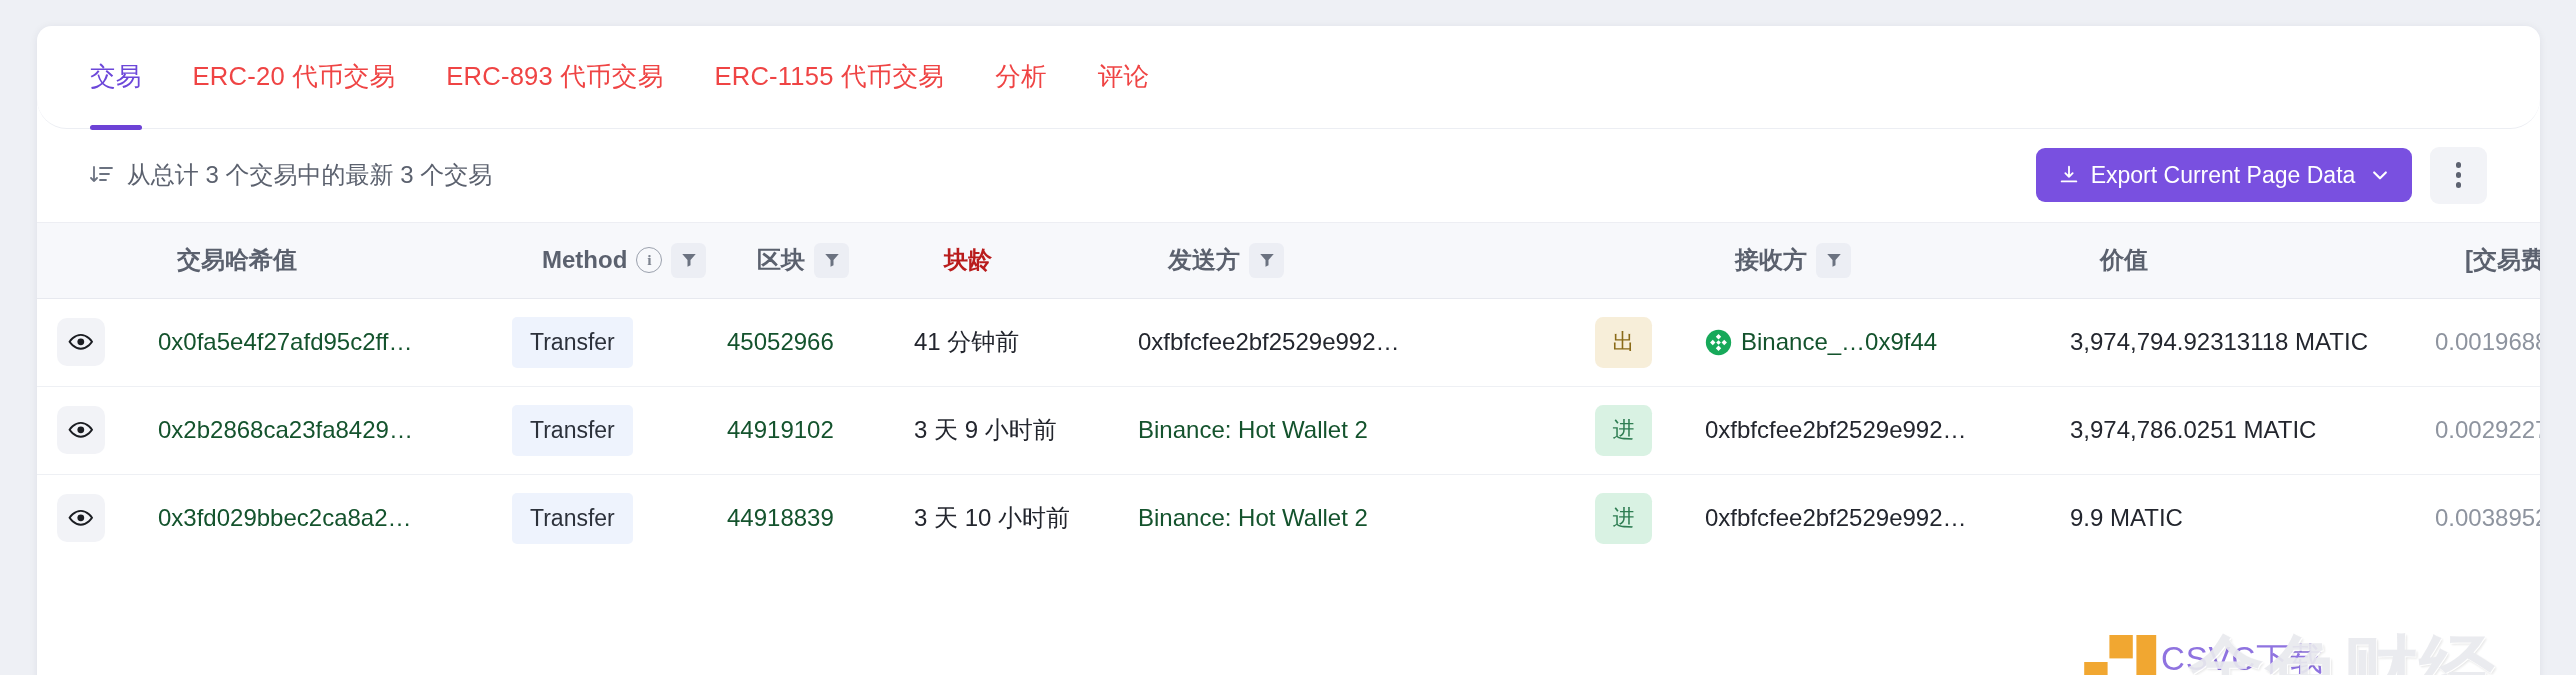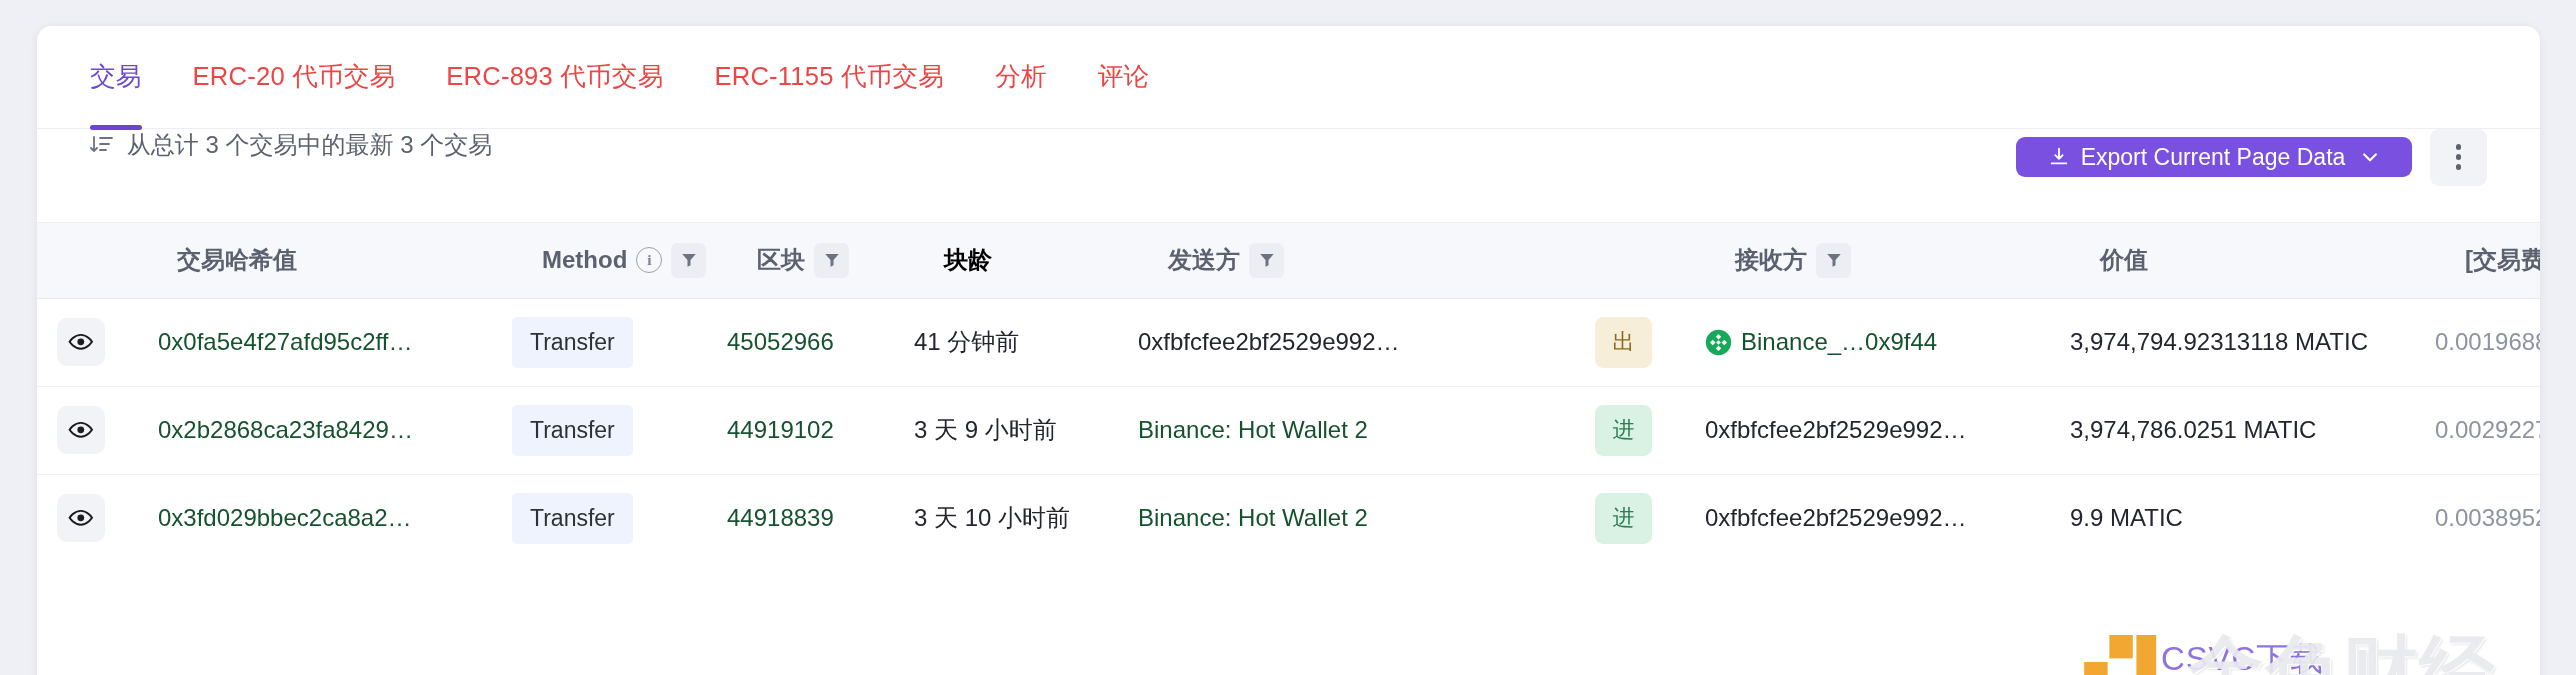--- a/index.html
+++ b/index.html
@@ -31,20 +31,21 @@
   
   .tabbar {
     position: relative;
     height: 103px;
     border-bottom: 1.8px solid #eceef3;
     padding-left: 53px;
     display: flex;
     align-items: center;
     gap: 0;
     box-sizing: border-box;
+    border-radius: 30px;
   }
   .tab {
     position: relative;
     font-size: 25.6px;
     color: #ef4444;
     padding: 0 0 0 0;
     margin-right: 51px;
     height: 103px;
     display: flex;
     align-items: center;
@@ -66,21 +67,21 @@
     background: #6d42d6;
     border-radius: 2.7px;
   }
 
   
   .toolbar {
     position: relative;
     height: 93px;
     padding: 0 53px 0 53px;
     display: flex;
-    align-items: flex-start;
+    align-items: center;
     justify-content: space-between;
     box-sizing: border-box;
   }
   .summary {
     display: flex;
     align-items: center;
     gap: 12.8px;
     font-size: 24px;
     color: #5b616e;
     white-space: nowrap;
@@ -94,25 +95,25 @@
   }
   .toolbar-right {
     display: flex;
     align-items: center;
     gap: 18px;
   }
   .export-btn {
     background: #7950e0;
     color: #fff;
     border-radius: 9px;
-    height: 40px;
+    height: 54px;
     display: flex;
     align-items: center;
     gap: 11px;
-    padding: 0 32px;
+    padding: 0 22px;
     font-size: 23px;
     cursor: pointer;
     white-space: nowrap;
     border: none;
     font-family: inherit;
   }
   .export-btn .dl {
     display: inline-flex;
     width: 22px;
     height: 22px;
@@ -162,21 +163,21 @@
     border-bottom: 0.9px solid #e7e9ef;
     white-space: nowrap;
     vertical-align: middle;
   }
   .th-inner {
     display: flex;
     align-items: center;
     gap: 9px;
     margin-left: 30px;
   }
-  .th-purple { color: #000000; }
+  .th-purple { color: #b91c1c; }
   .filter-btn {
     width: 35px;
     height: 35px;
     background: #eceef4;
     border-radius: 6.4px;
     display: inline-flex;
     align-items: center;
     justify-content: center;
     cursor: pointer;
     flex: 0 0 auto;

